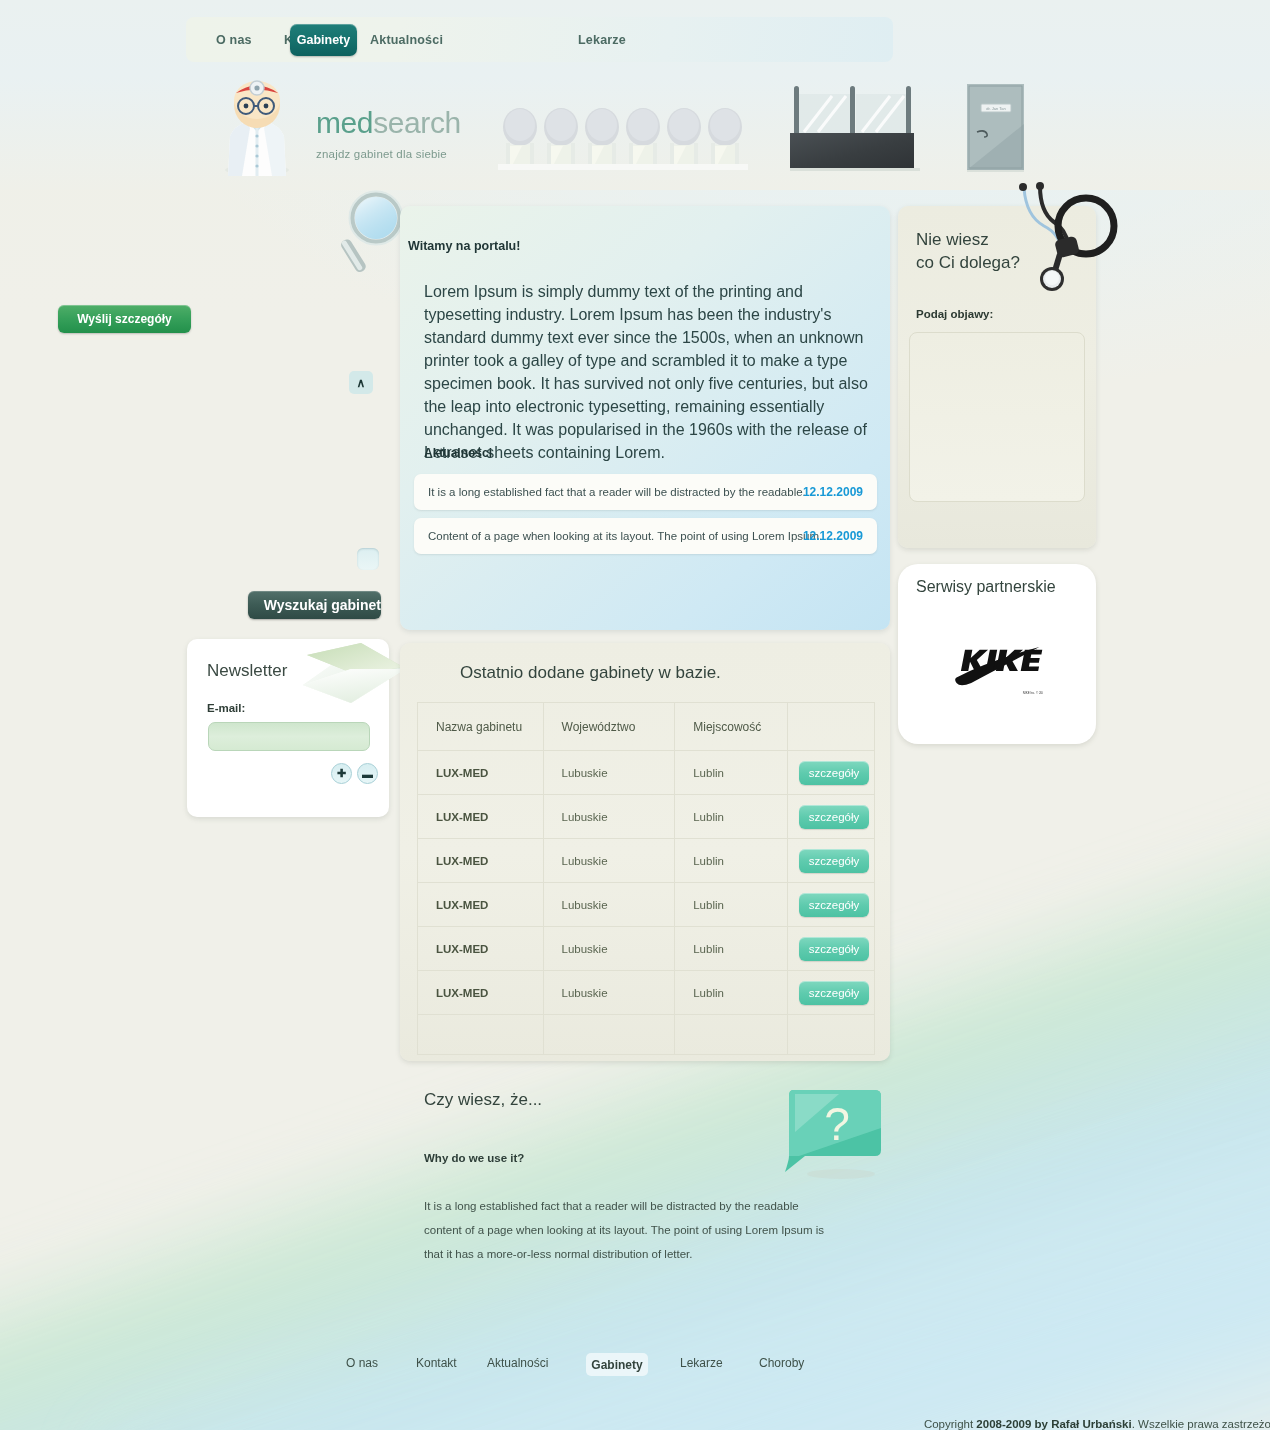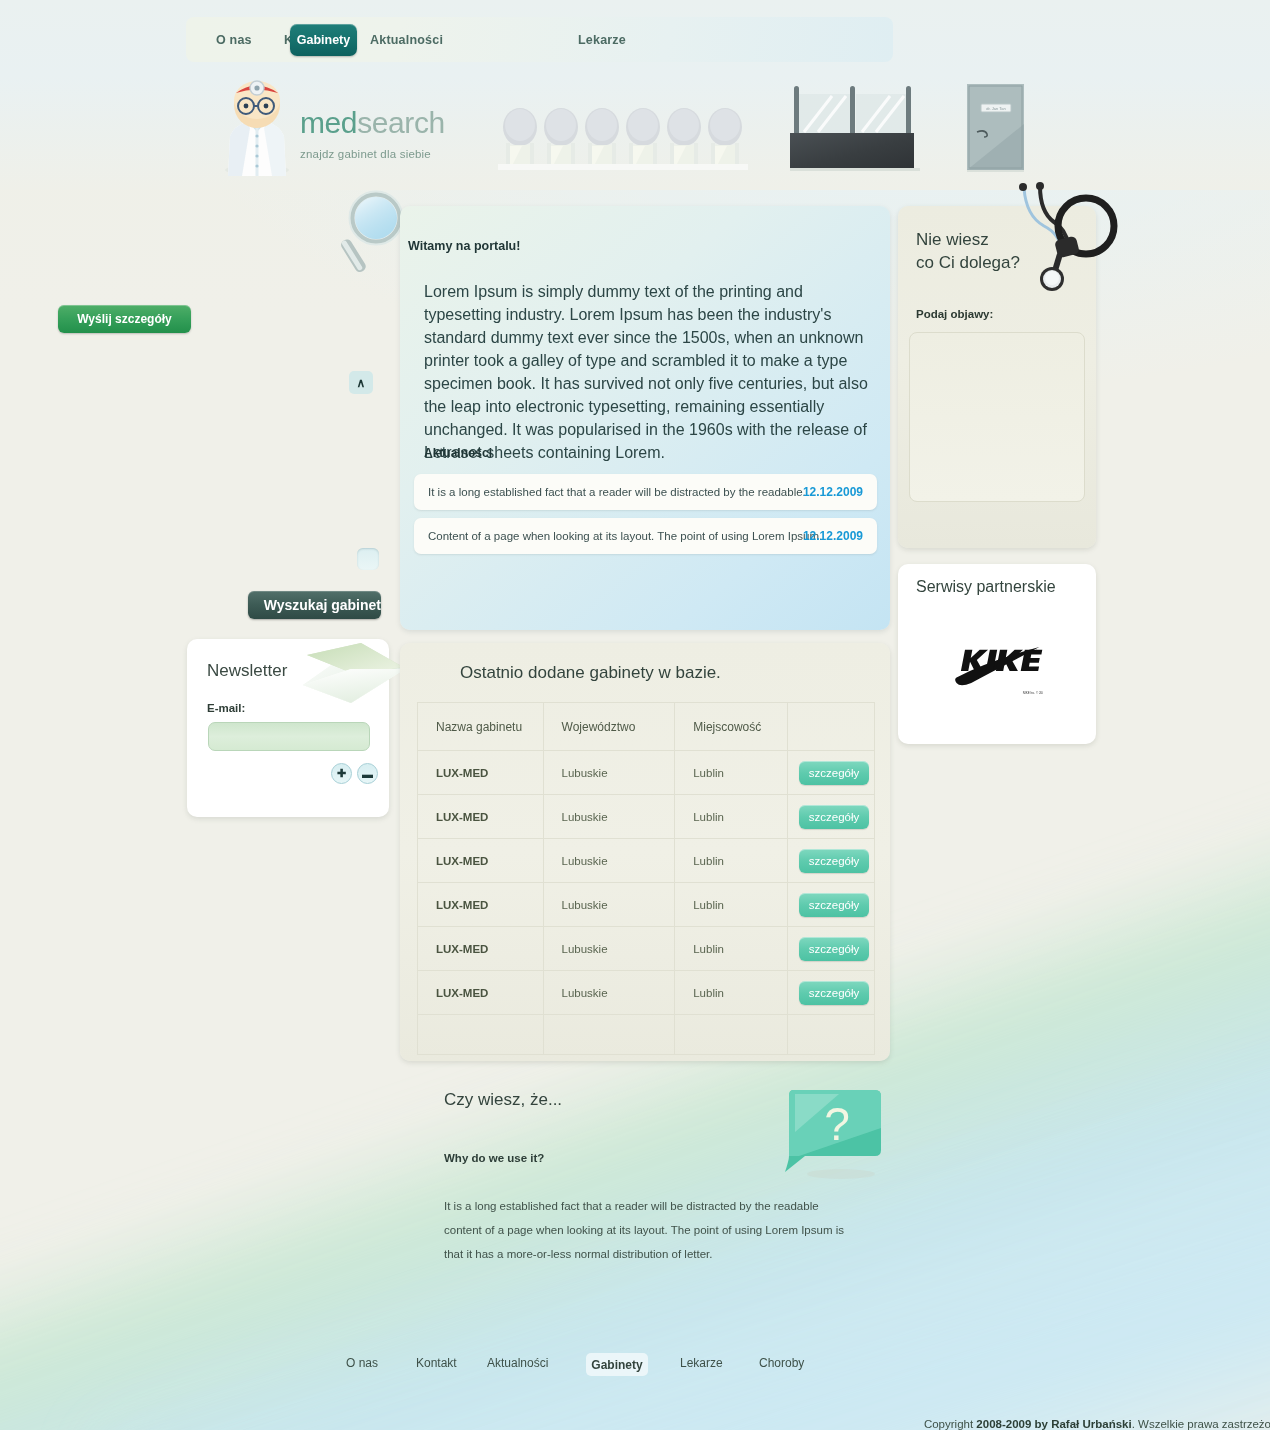--- a/index.html
+++ b/index.html
@@ -47,21 +47,21 @@
   .nav-active { position:absolute; left:290px; top:24px; width:67px; height:32px;
     border-radius:7px;
     background: linear-gradient(180deg,#1f7e79 0%, #15706c 55%, #0e615f 100%);
     box-shadow: 0 1px 2px rgba(0,0,0,.25), inset 0 1px 0 rgba(255,255,255,.28);
     display:flex; align-items:center; justify-content:center; }
   .nav-active span { color:#ffffff; font-size:12.5px; font-weight:bold; }
 
   
   .logo-wrap { position:absolute; left:220px; top:80px; width:240px; height:100px; }
   .doc { position:absolute; left:0; top:0; width:74px; height:96px; }
-  .brand { position:absolute; left:80px; top:26px; }
+  .brand { position:absolute; left:96px; top:26px; }
   .brand .b1 { font-size:30px; color:#5aa08c; letter-spacing:-.4px; }
   .brand .b2 { font-size:30px; color:#9ab4ab; letter-spacing:-.4px; }
   .brand .tag { font-size:11.5px; color:#7d9a8e; margin-top:8px; letter-spacing:.2px; }
 
   .chairs { position:absolute; left:498px; top:108px; width:250px; height:62px; }
   .desk { position:absolute; left:788px; top:76px; width:145px; height:96px; }
   .door { position:absolute; left:967px; top:84px; width:57px; height:88px; }
 
   
   .panel-search { position:absolute; left:187px; top:206px; width:202px; height:424px;
@@ -149,21 +149,21 @@
   .btn-send { position:absolute; left:58px; top:305px; width:133px; height:28px;
     border-radius:6px;
     background: linear-gradient(180deg,#4fae68 0%, #36a05a 48%, #22904b 100%);
     box-shadow: 0 1px 2px rgba(0,0,0,.22), inset 0 1px 0 rgba(255,255,255,.28);
     color:#fff; font-size:12px; font-weight:bold; border:none; cursor:pointer;
     font-family:"Liberation Sans",sans-serif; }
   .stetho { position:absolute; left:1010px; top:182px; width:110px; height:112px; }
 
   
   .panel-part { position:absolute; left:898px; top:564px; width:198px; height:180px;
-    border-radius:10px; background:#ffffff;
+    border-radius:20px; background:#ffffff;
     box-shadow: 0 2px 5px rgba(120,125,110,.2); }
   .panel-part h2 { position:absolute; left:18px; top:14px; font-size:16px;
     font-weight:normal; color:#33443d; }
   .nike-box { position:absolute; left:47px; top:52px; width:104px; height:110px;
     background:#fff; display:flex; align-items:center; justify-content:center; }
 
   
   .panel-tbl { position:absolute; left:400px; top:643px; width:490px; height:418px;
     border-radius:10px;
     background: linear-gradient(180deg,#eeeee3 0%, #f0f0e6 50%, #eaeade 100%);
@@ -182,21 +182,21 @@
   .tbl .col1 { width:126px; } .tbl .col2 { width:132px; }
   .tbl .col3 { width:113px; } .tbl .col4 { width:87px; }
   .btn-det { display:inline-block; width:70px; height:24px; line-height:24px;
     border-radius:6px; text-align:center;
     background: linear-gradient(180deg,#7fd8bf 0%, #5fcbae 50%, #4dc2a3 100%);
     box-shadow: 0 1px 1px rgba(0,0,0,.12), inset 0 1px 0 rgba(255,255,255,.4);
     color:#ffffff; font-size:11.5px; cursor:pointer; }
   .tbl tr.spacer td { height:40px; border-top:1px solid #e0e0d2; }
 
   
-  .dyk { position:absolute; left:424px; top:1090px; width:470px;margin-left:20px; }
+  .dyk { position:absolute; left:424px; top:1090px; width:470px; }
   .dyk h2 { font-size:17px; font-weight:normal; color:#33443d; }
   .dyk .sub { margin-top:42px; font-size:11.5px; font-weight:bold; color:#2d3e38; }
   .dyk .body { margin-top:30px; width:400px; font-size:11.5px; color:#40524a;
     line-height:24px; }
   .qbubble { position:absolute; left:779px; top:1088px; width:103px; height:92px; }
 
   
   .footnav { position:absolute; left:330px; top:1353px; width:610px; height:24px; }
   .footnav a { position:absolute; font-size:12px; color:#3e5149; text-decoration:none; top:3px; }
   .fn1 { left:16px; } .fn2 { left:86px; } .fn3 { left:157px; }

